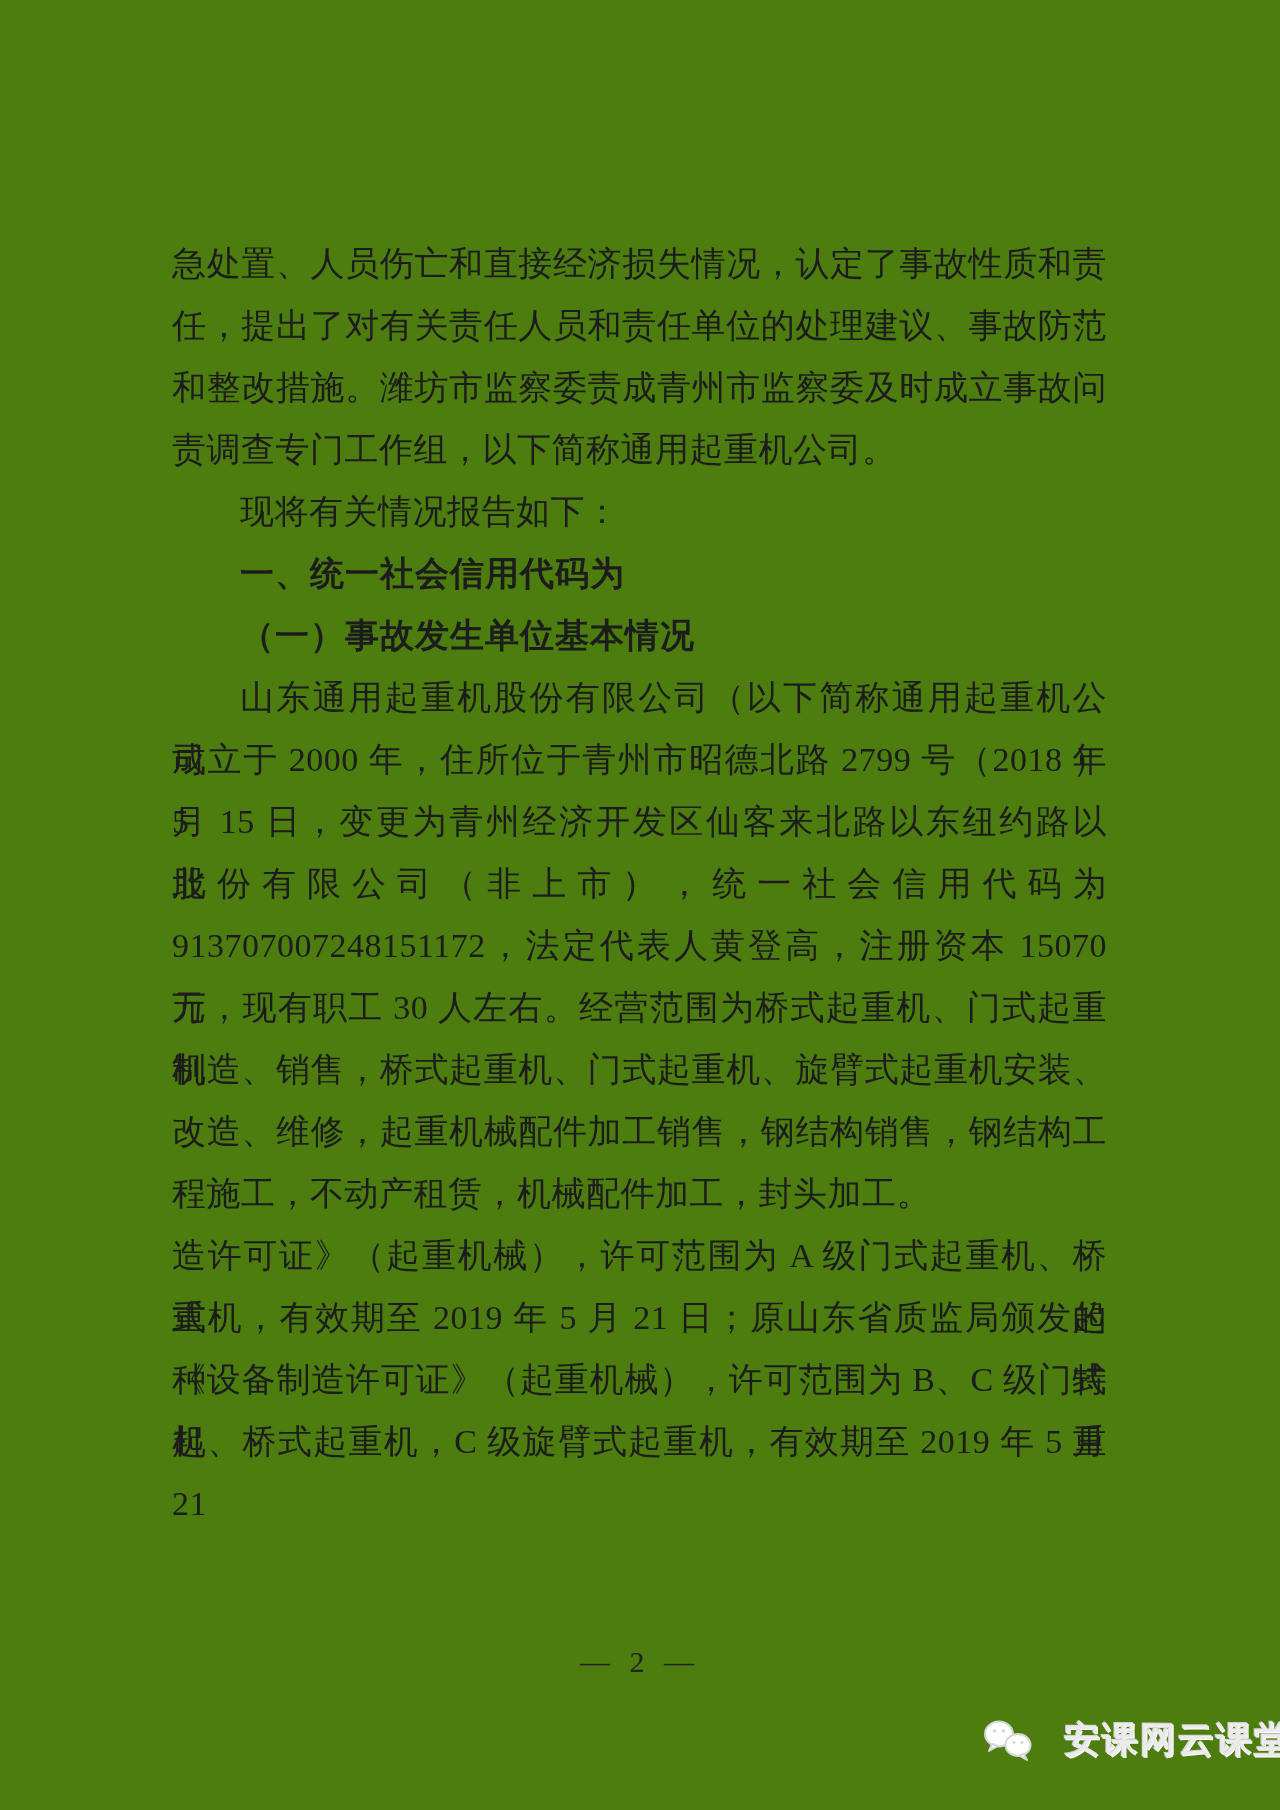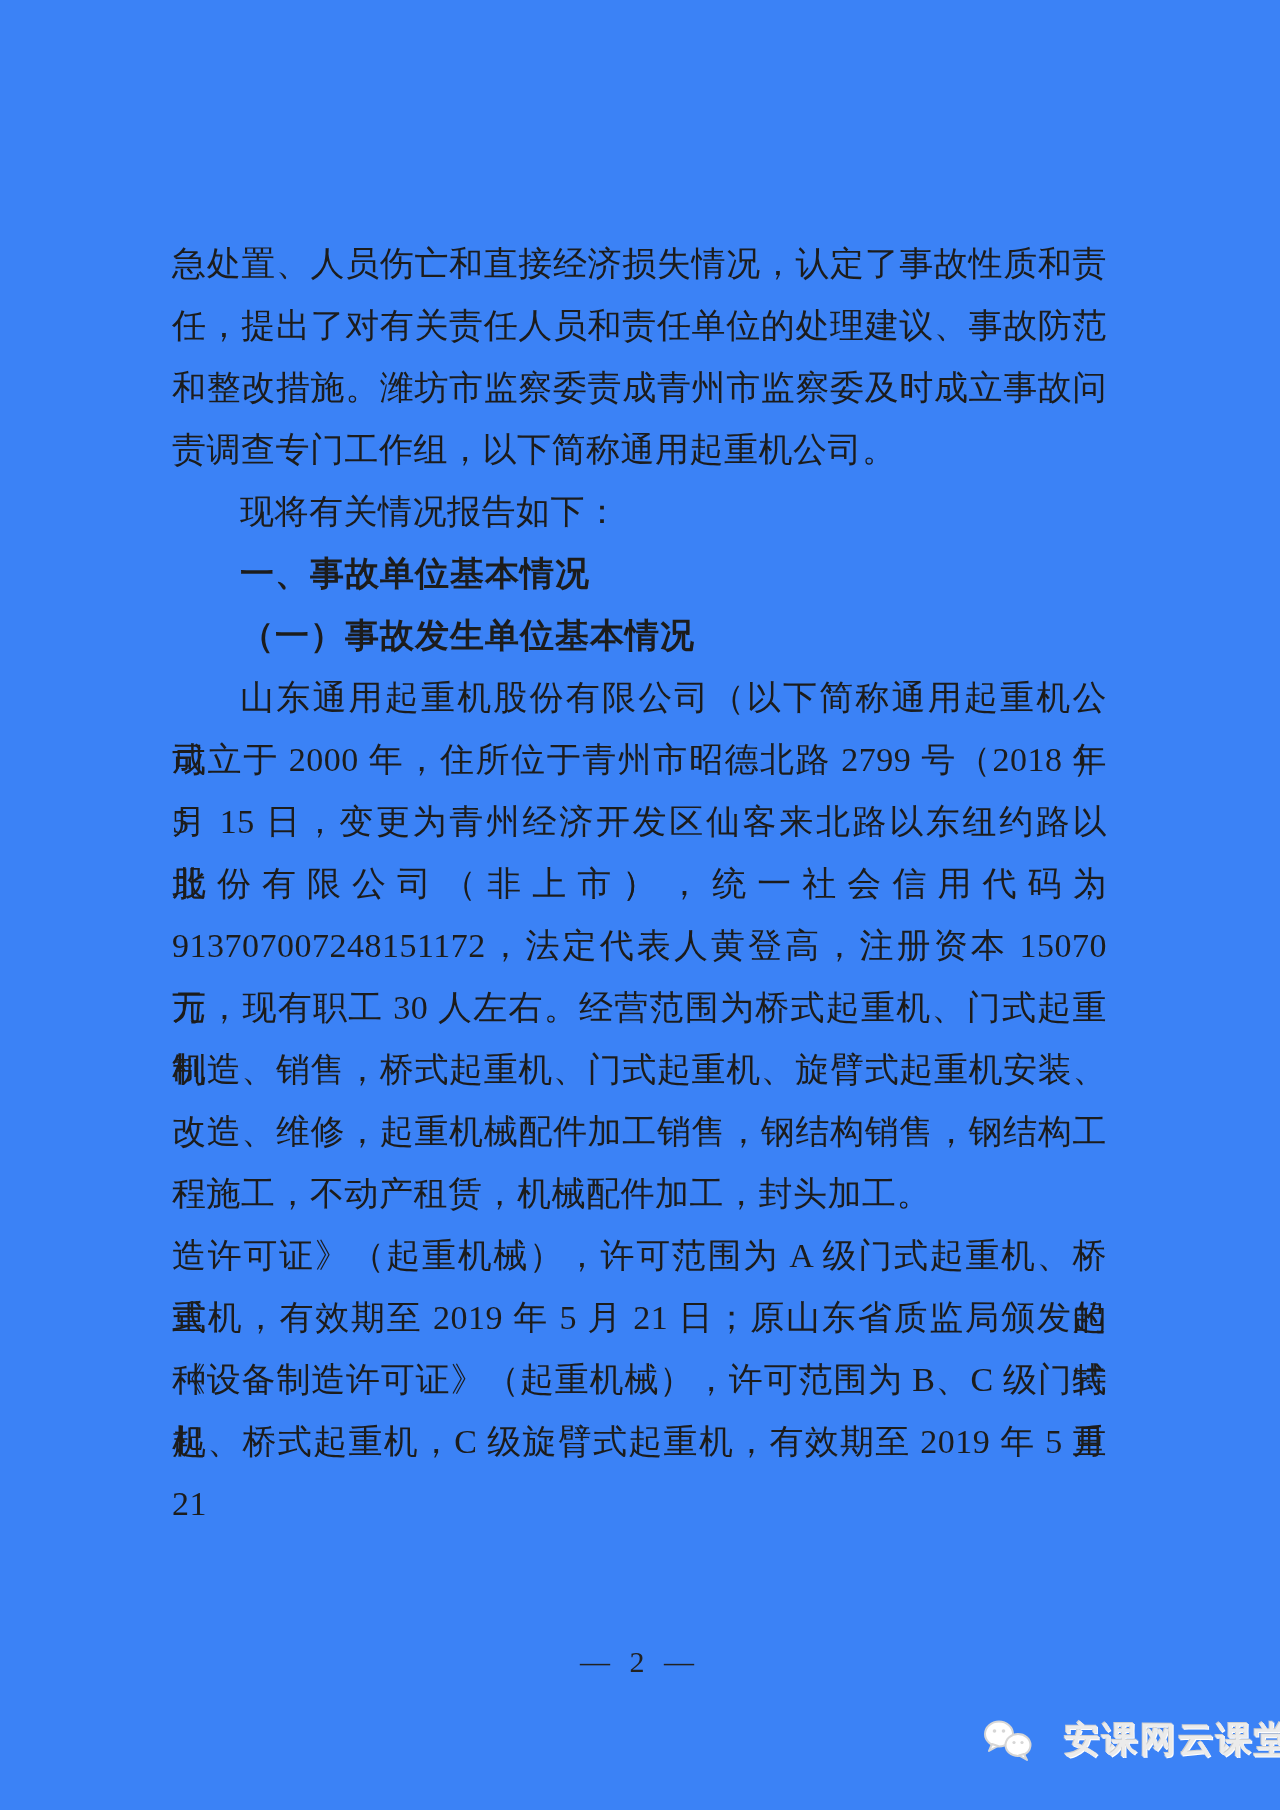--- a/index.html
+++ b/index.html
@@ -1,20 +1,20 @@
 <!DOCTYPE html>
 <html><head>
 <meta charset="utf-8">
 <style>
   html, body { margin: 0; padding: 0; background: #ffffff; }
   .page {
     position: relative;
     width: 1280px;
     height: 1810px;
-    background: #3b82f6;
+    background: #4d7c0f;
     overflow: hidden;
     font-family: "Liberation Serif", "DejaVu Serif", serif;
     color: #1c1c1c;
   }
   .textcol {
     position: absolute;
     left: 172px;
     top: 233px;
     width: 935px;
   }
@@ -66,21 +66,21 @@
 <body>
 
 <div class="page">
 
   <div class="textcol">
     <div class="line fill">急处置、人员伤亡和直接经济损失情况，认定了事故性质和责</div>
     <div class="line fill">任，提出了对有关责任人员和责任单位的处理建议、事故防范</div>
     <div class="line fill">和整改措施。潍坊市监察委责成青州市监察委及时成立事故问</div>
     <div class="line">责调查专门工作组，以下简称通用起重机公司。</div>
     <div class="line indent">现将有关情况报告如下：</div>
-    <div class="line indent bold">一、事故单位基本情况</div>
+    <div class="line indent bold">一、统一社会信用代码为</div>
     <div class="line indent bold">（一）事故发生单位基本情况</div>
     <div class="line indent fill">山东通用起重机股份有限公司（以下简称通用起重机公司）</div>
     <div class="line fill">成立于 2000 年，住所位于青州市昭德北路 2799 号（2018 年 5</div>
     <div class="line fill">月 15 日，变更为青州经济开发区仙客来北路以东纽约路以北），</div>
     <div class="line fill">股份有限公司（非上市），统一社会信用代码为</div>
     <div class="line fill">913707007248151172，法定代表人黄登高，注册资本 15070 万</div>
     <div class="line fill">元，现有职工 30 人左右。经营范围为桥式起重机、门式起重机</div>
     <div class="line fill">制造、销售，桥式起重机、门式起重机、旋臂式起重机安装、</div>
     <div class="line fill">改造、维修，起重机械配件加工销售，钢结构销售，钢结构工</div>
     <div class="line">程施工，不动产租赁，机械配件加工，封头加工。</div>

